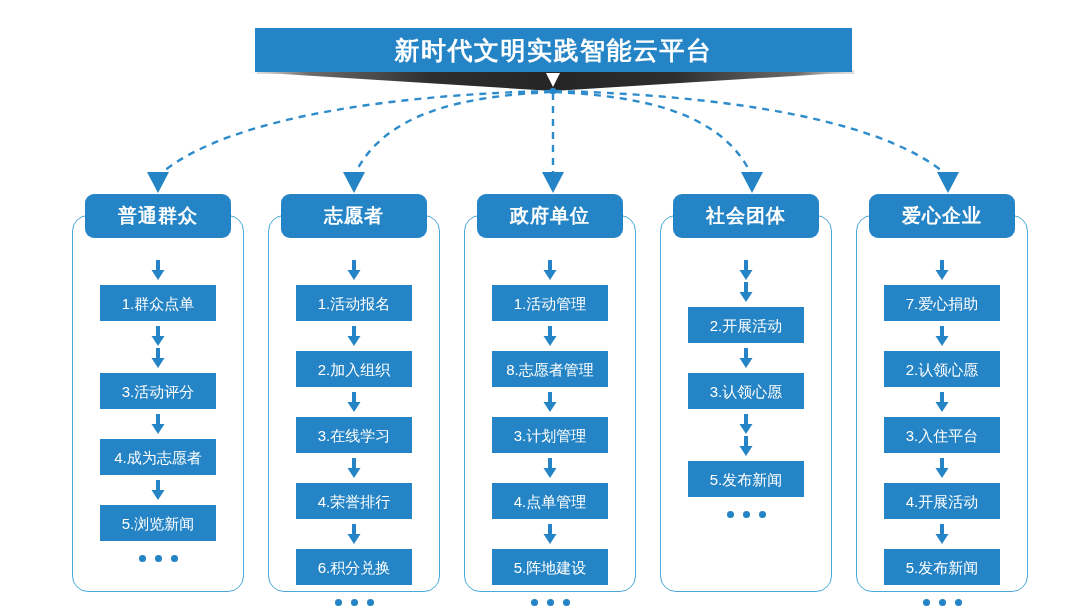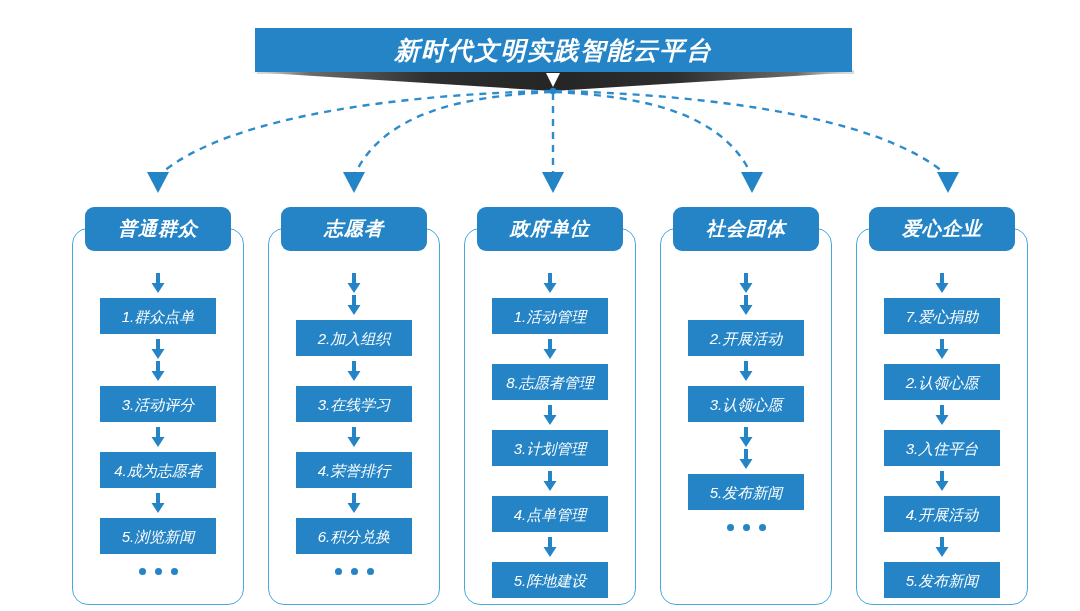--- a/index.html
+++ b/index.html
@@ -9,21 +9,21 @@
     background: #ffffff;
   }
   body {
     width: 1080px; height: 611px;
     position: relative;
     overflow: hidden;
     font-family: "Liberation Sans", "DejaVu Sans", sans-serif;
     -webkit-font-smoothing: antialiased;
   }
 
-  #canvas { position: absolute; inset: 0; width: 1080px; height: 611px; font-style: italic; }
+  #canvas { position: absolute; inset: 0; width: 1080px; height: 611px; }
 
   
   .banner-wrap {
     position: absolute;
     left: 255px; top: 28px;
     width: 597px; height: 44px;
   }
   .banner {
     width: 100%; height: 100%;
     background: #2484c5;
@@ -42,21 +42,21 @@
   #ribbon-svg {
     position: absolute;
     left: 0; top: 0;
     width: 1080px; height: 611px;
     pointer-events: none;
   }
 
   
   .columns {
     position: absolute;
-    left: 0; top: 13px;
+    left: 0; top: 0;
     width: 1080px; height: 452px;
   }
   .column {
     position: absolute;
     top: 215px;
     width: 172px;
     height: 377px;
   }
   .col-frame {
     position: absolute;
@@ -209,20 +209,21 @@
       <div class="column" style="left: 268px;">
         <div class="col-frame"></div>
         <div class="col-header">志愿者</div>
         <div class="steps">
           <div class="step-arrow">
             <svg width="14" height="20" viewBox="0 0 14 20">
               <rect x="5" y="0" width="4" height="11" fill="#2484c5"></rect>
               <polygon points="0.5,10 13.5,10 7,20" fill="#2484c5"></polygon>
             </svg>
           </div>
+          <div class="step-box">1.活动报名</div>
           <div class="step-arrow">
             <svg width="14" height="20" viewBox="0 0 14 20">
               <rect x="5" y="0" width="4" height="11" fill="#2484c5"></rect>
               <polygon points="0.5,10 13.5,10 7,20" fill="#2484c5"></polygon>
             </svg>
           </div>
           <div class="step-box">2.加入组织</div>
           <div class="step-arrow">
             <svg width="14" height="20" viewBox="0 0 14 20">
               <rect x="5" y="0" width="4" height="11" fill="#2484c5"></rect>

